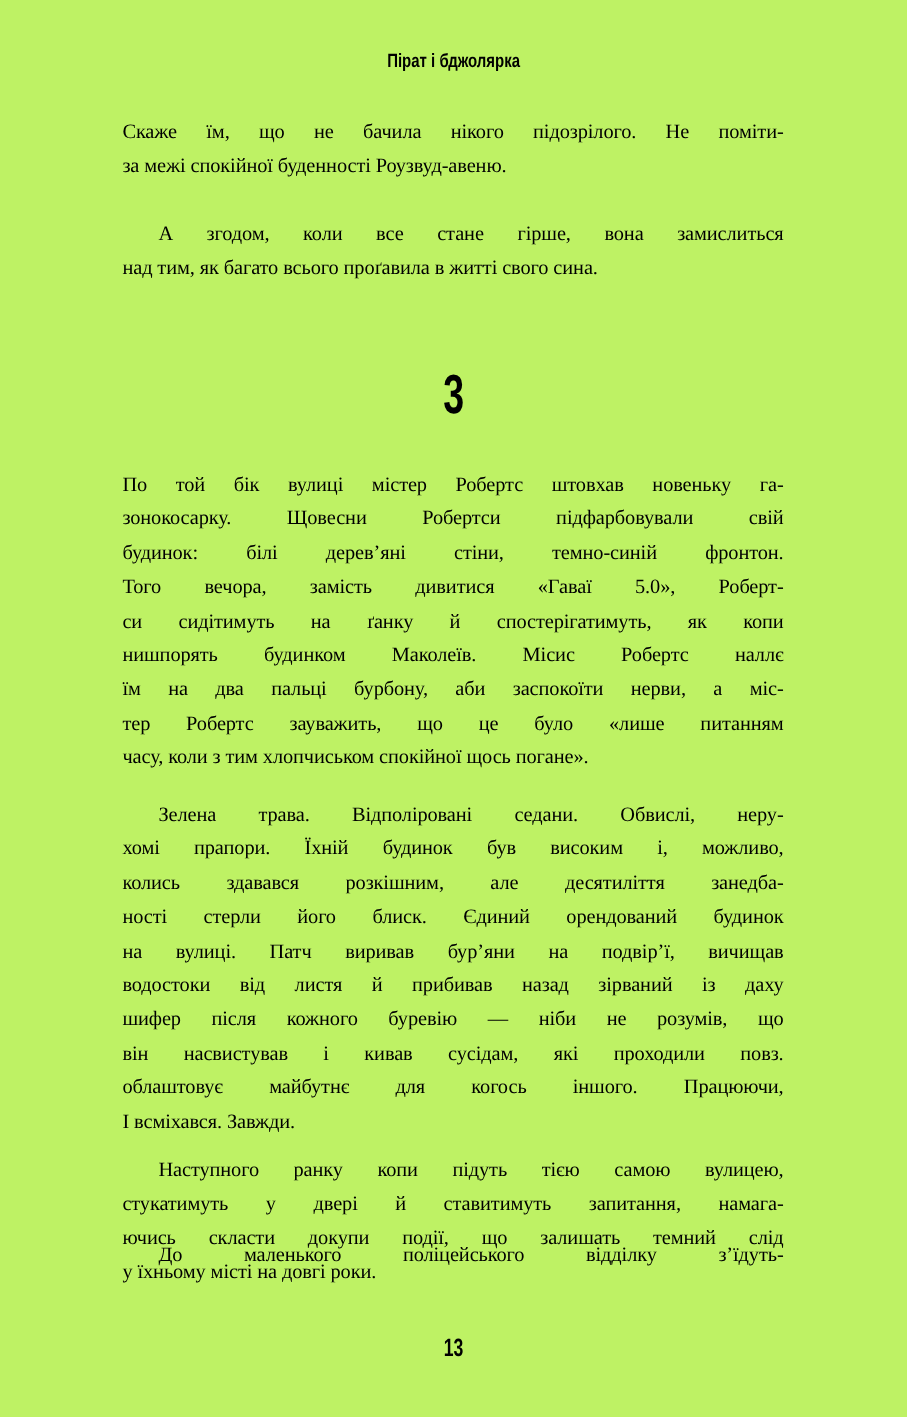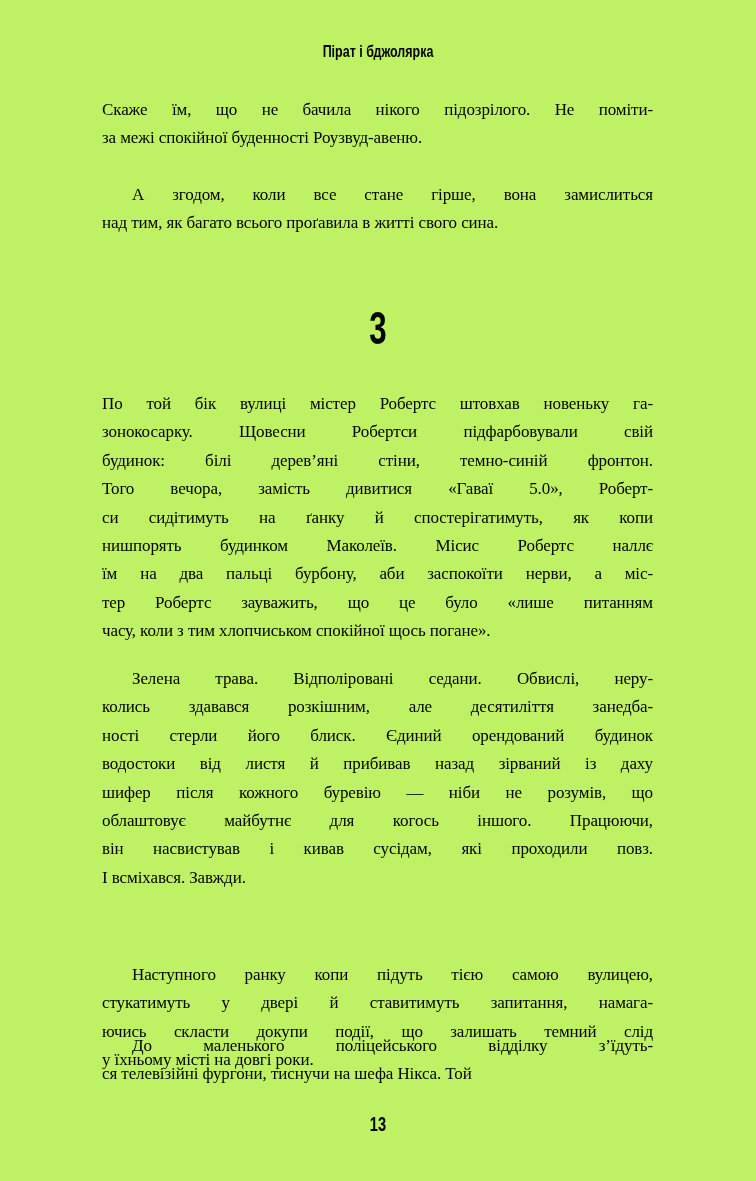--- a/index.html
+++ b/index.html
@@ -91,32 +91,33 @@
       <div class="line">будинок: білі дерев’яні стіни, темно-синій фронтон.</div>
       <div class="line">Того вечора, замість дивитися «Гаваї 5.0», Роберт-</div>
       <div class="line">си сидітимуть на ґанку й спостерігатимуть, як копи</div>
       <div class="line">нишпорять будинком Маколеїв. Місис Робертс наллє</div>
       <div class="line">їм на два пальці бурбону, аби заспокоїти нерви, а міс-</div>
       <div class="line">тер Робертс зауважить, що це було «лише питанням</div>
       <div class="line last">часу, коли з тим хлопчиськом спокійної щось погане».</div>
     </div>
   <div class="para p3">
       <div class="line indent">Зелена трава. Відполіровані седани. Обвислі, неру-</div>
+      <div class="line">хомі прапори. Їхній будинок був високим і, можливо,</div>
       <div class="line">колись здавався розкішним, але десятиліття занедба-</div>
       <div class="line">ності стерли його блиск. Єдиний орендований будинок</div>
+      <div class="line">на вулиці. Патч виривав бур’яни на подвір’ї, вичищав</div>
       <div class="line">водостоки від листя й прибивав назад зірваний із даху</div>
       <div class="line">шифер після кожного буревію — ніби не розумів, що</div>
+      <div class="line">він насвистував і кивав сусідам, які проходили повз.</div>
       <div class="line">облаштовує майбутнє для когось іншого. Працюючи,</div>
-      <div class="line">він насвистував і кивав сусідам, які проходили повз.</div>
       <div class="line last">І всміхався. Завжди.</div>
     </div>
   <div class="para p4">
       <div class="line indent">Наступного ранку копи підуть тією самою вулицею,</div>
       <div class="line">стукатимуть у двері й ставитимуть запитання, намага-</div>
       <div class="line">ючись скласти докупи події, що залишать темний слід</div>
       <div class="line last">у їхньому місті на довгі роки.</div>
     </div>
   <div class="para p5">
       <div class="line indent">До маленького поліцейського відділку з’їдуть-</div>
-      <div class="line last">ся телевізійні фургони, тиснучи на шефа Нікса. Той</div>
     </div>
   <div class="page-number">13</div>
 </div>
 
 </body></html>

